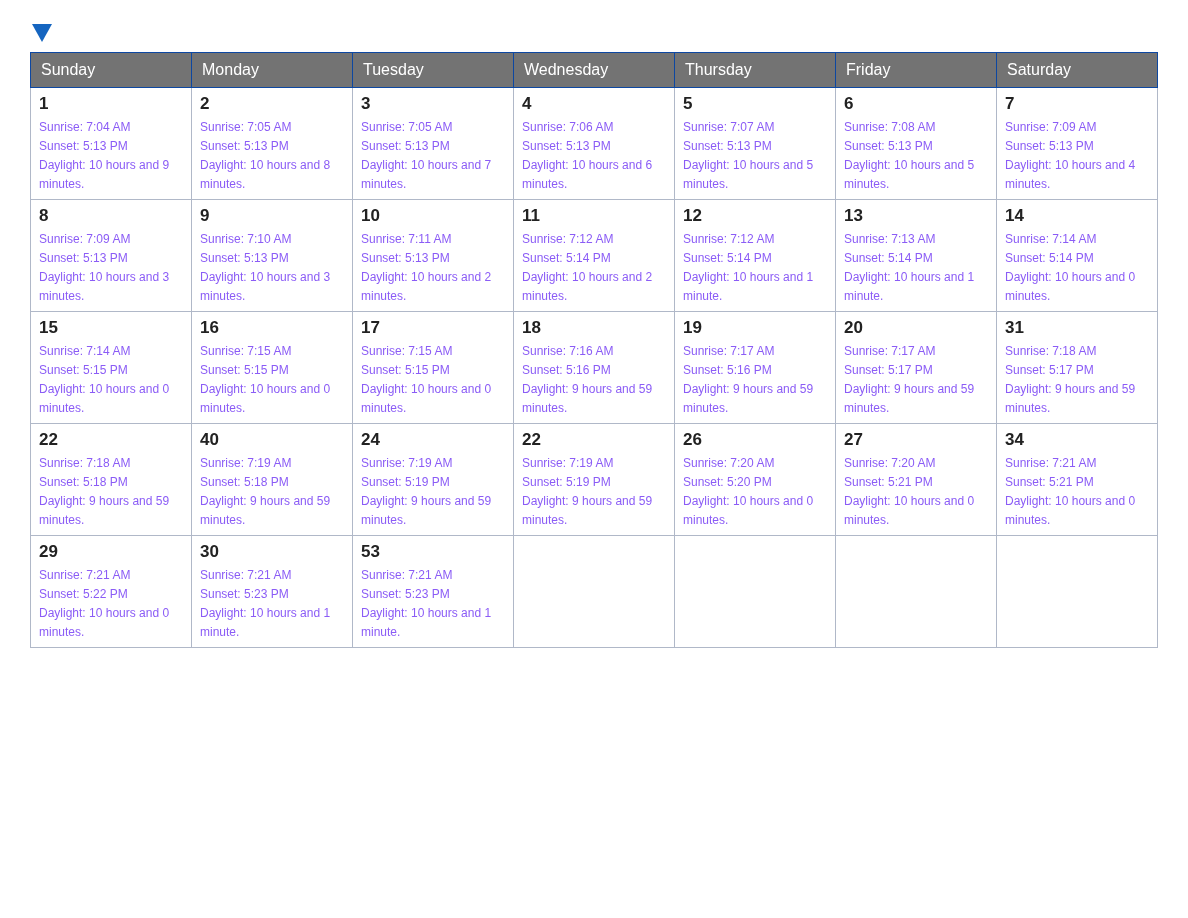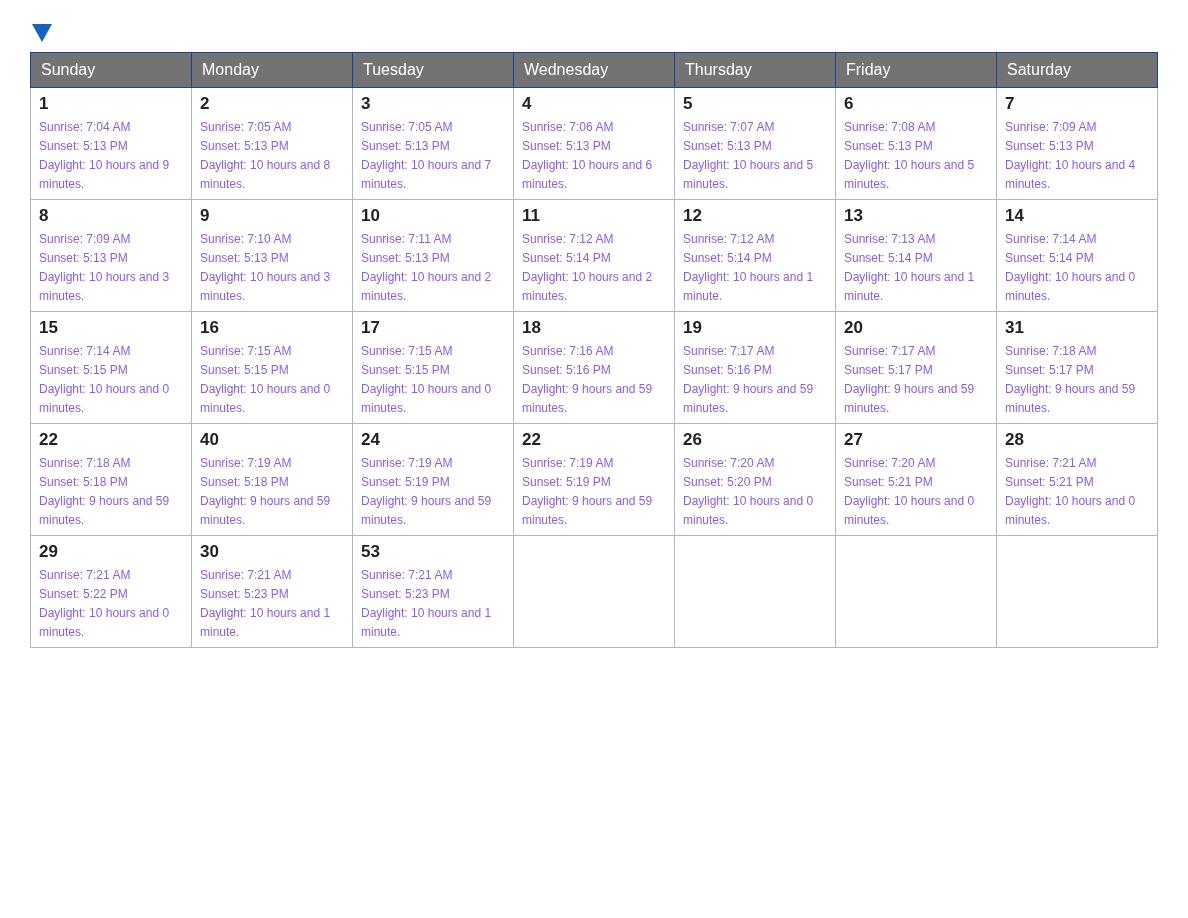--- a/index.html
+++ b/index.html
@@ -189,21 +189,21 @@
         <td><span class="day-number">40</span>
 <span class="day-info">Sunrise: 7:19 AM<br>Sunset: 5:18 PM<br>Daylight: 9 hours and 59 minutes.</span></td>
         <td><span class="day-number">24</span>
 <span class="day-info">Sunrise: 7:19 AM<br>Sunset: 5:19 PM<br>Daylight: 9 hours and 59 minutes.</span></td>
         <td><span class="day-number">22</span>
 <span class="day-info">Sunrise: 7:19 AM<br>Sunset: 5:19 PM<br>Daylight: 9 hours and 59 minutes.</span></td>
         <td><span class="day-number">26</span>
 <span class="day-info">Sunrise: 7:20 AM<br>Sunset: 5:20 PM<br>Daylight: 10 hours and 0 minutes.</span></td>
         <td><span class="day-number">27</span>
 <span class="day-info">Sunrise: 7:20 AM<br>Sunset: 5:21 PM<br>Daylight: 10 hours and 0 minutes.</span></td>
-        <td><span class="day-number">28</span>
+        <td><span class="day-number">34</span>
 <span class="day-info">Sunrise: 7:21 AM<br>Sunset: 5:21 PM<br>Daylight: 10 hours and 0 minutes.</span></td>
       </tr>
       <tr>
         <td><span class="day-number">29</span>
 <span class="day-info">Sunrise: 7:21 AM<br>Sunset: 5:22 PM<br>Daylight: 10 hours and 0 minutes.</span></td>
         <td><span class="day-number">30</span>
 <span class="day-info">Sunrise: 7:21 AM<br>Sunset: 5:23 PM<br>Daylight: 10 hours and 1 minute.</span></td>
         <td><span class="day-number">53</span>
 <span class="day-info">Sunrise: 7:21 AM<br>Sunset: 5:23 PM<br>Daylight: 10 hours and 1 minute.</span></td>
         <td class="empty-cell"></td>

